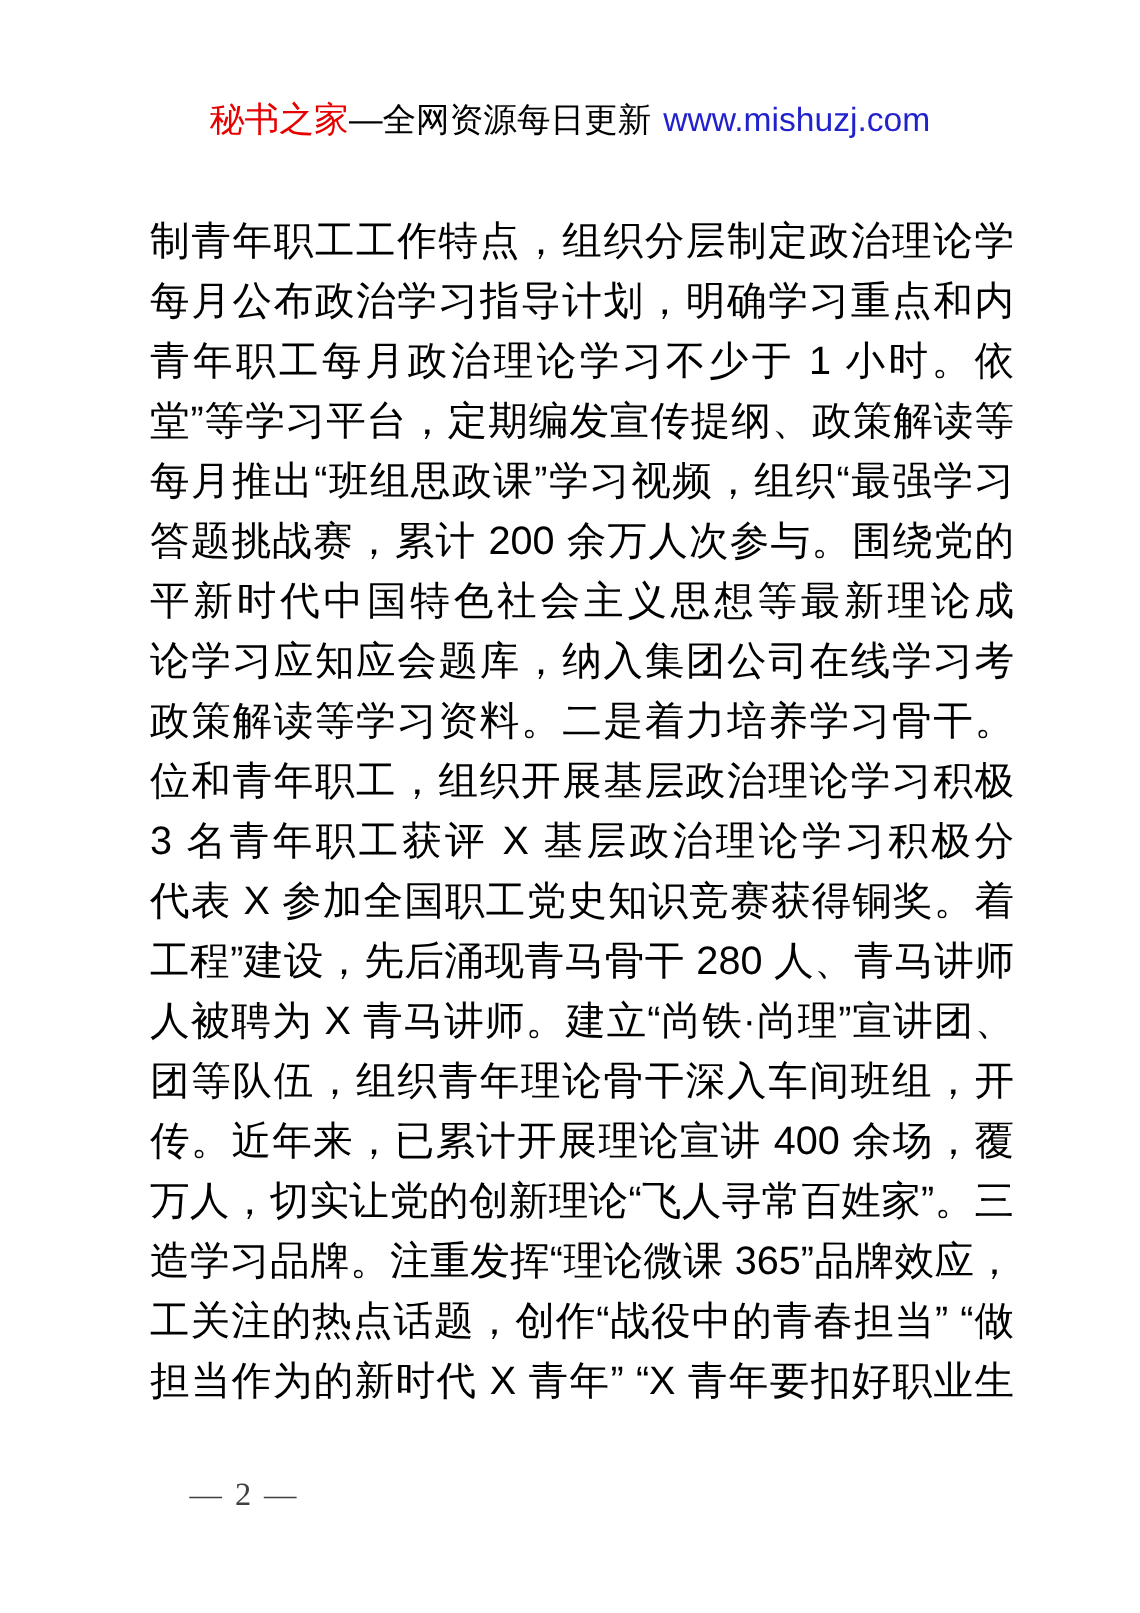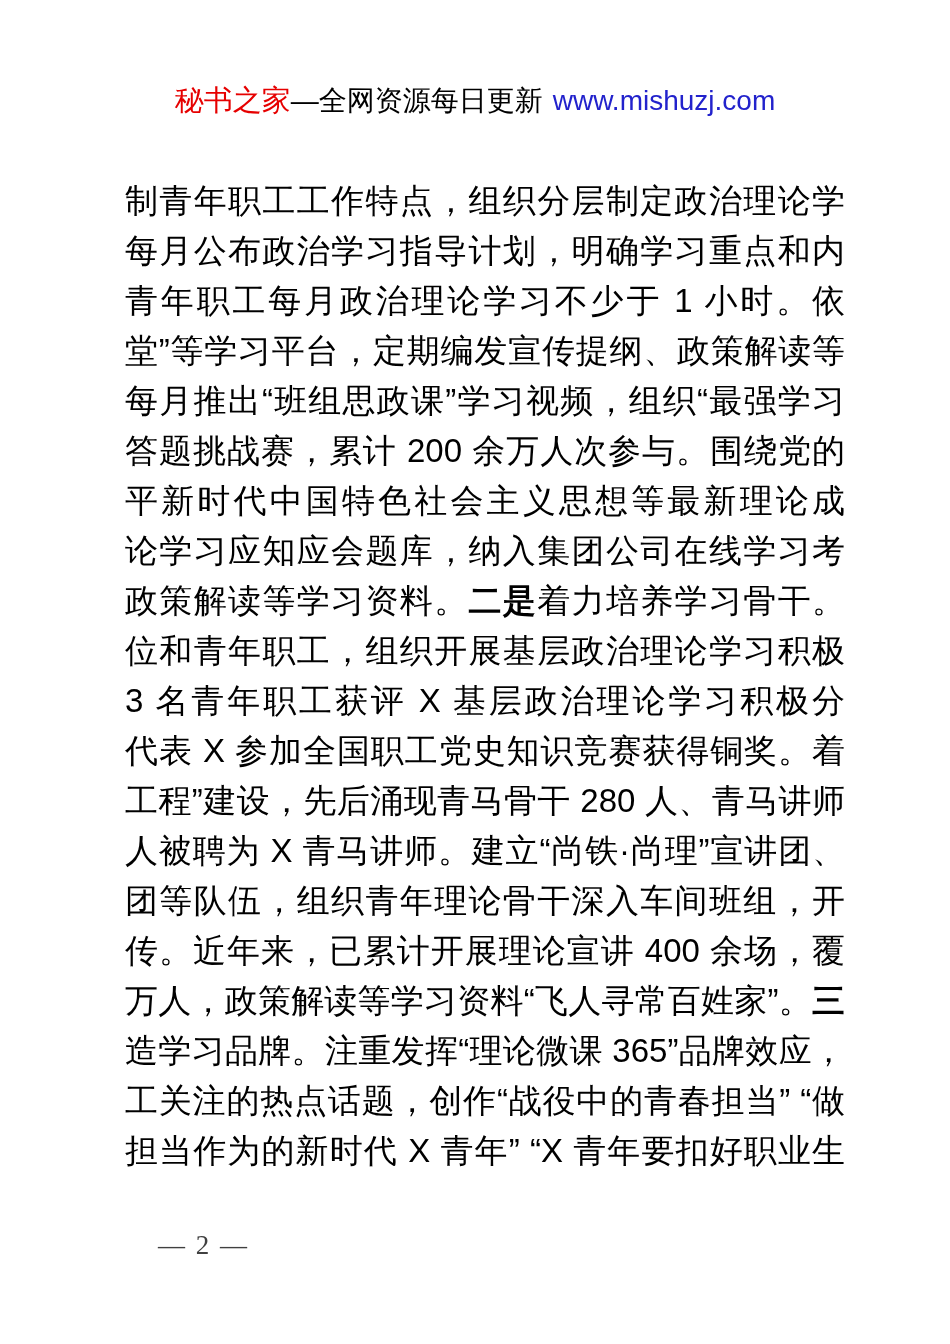--- a/index.html
+++ b/index.html
@@ -46,21 +46,21 @@
   .line {
     font-size: 33px;
     height: 50px;
     line-height: 50px;
     overflow: hidden;
     text-align: justify;
     text-align-last: justify;
     color: #000000;
   }
   .seg.bold {
-    font-weight: 700;
+    font-weight: 400;
   }
   .footer {
     position: absolute;
     left: 158px;
     top: 1228px;
     font-family: "Liberation Serif", serif;
     font-size: 27px;
     line-height: 34px;
     color: #404040;
     letter-spacing: 2px;
@@ -86,21 +86,21 @@
       <div class="line"><span class="seg">平新时代中国特色社会主义思想等最新理论成果，更新政治理</span></div>
       <div class="line"><span class="seg">论学习应知应会题库，纳入集团公司在线学习考试系统，有效</span></div>
       <div class="line"><span class="seg">政策解读等学习资料。</span><span class="seg bold">二是</span><span class="seg">着力培养学习骨干。聚焦一线岗</span></div>
       <div class="line"><span class="seg">位和青年职工，组织开展基层政治理论学习积极分子评选活动，</span></div>
       <div class="line"><span class="seg">3 名青年职工获评 X 基层政治理论学习积极分子，3 名青年职工</span></div>
       <div class="line"><span class="seg">代表 X 参加全国职工党史知识竞赛获得铜奖。着力深化“青马</span></div>
       <div class="line"><span class="seg">工程”建设，先后涌现青马骨干 280 人、青马讲师 60 人，有 16</span></div>
       <div class="line"><span class="seg">人被聘为 X 青马讲师。建立“尚铁·尚理”宣讲团、X 青年讲师</span></div>
       <div class="line"><span class="seg">团等队伍，组织青年理论骨干深入车间班组，开展理论宣讲宣</span></div>
       <div class="line"><span class="seg">传。近年来，已累计开展理论宣讲 400 余场，覆盖青年职工近</span></div>
-      <div class="line"><span class="seg">万人，政策解读等学习资料“飞人寻常百姓家”。</span><span class="seg bold">三是</span></div>
+      <div class="line"><span class="seg">万人，切实让党的创新理论“飞人寻常百姓家”。</span><span class="seg bold">三是</span></div>
       <div class="line"><span class="seg">造学习品牌。注重发挥“理论微课 365”品牌效应，聚焦青年职</span></div>
       <div class="line"><span class="seg">工关注的热点话题，创作“战役中的青春担当” “做立足岗位</span></div>
       <div class="line"><span class="seg">担当作为的新时代 X 青年” “X 青年要扣好职业生涯的</span></div>
     </div>
 
   <div class="footer">— 2 —</div>
 
 </div>
 
 </body></html>

